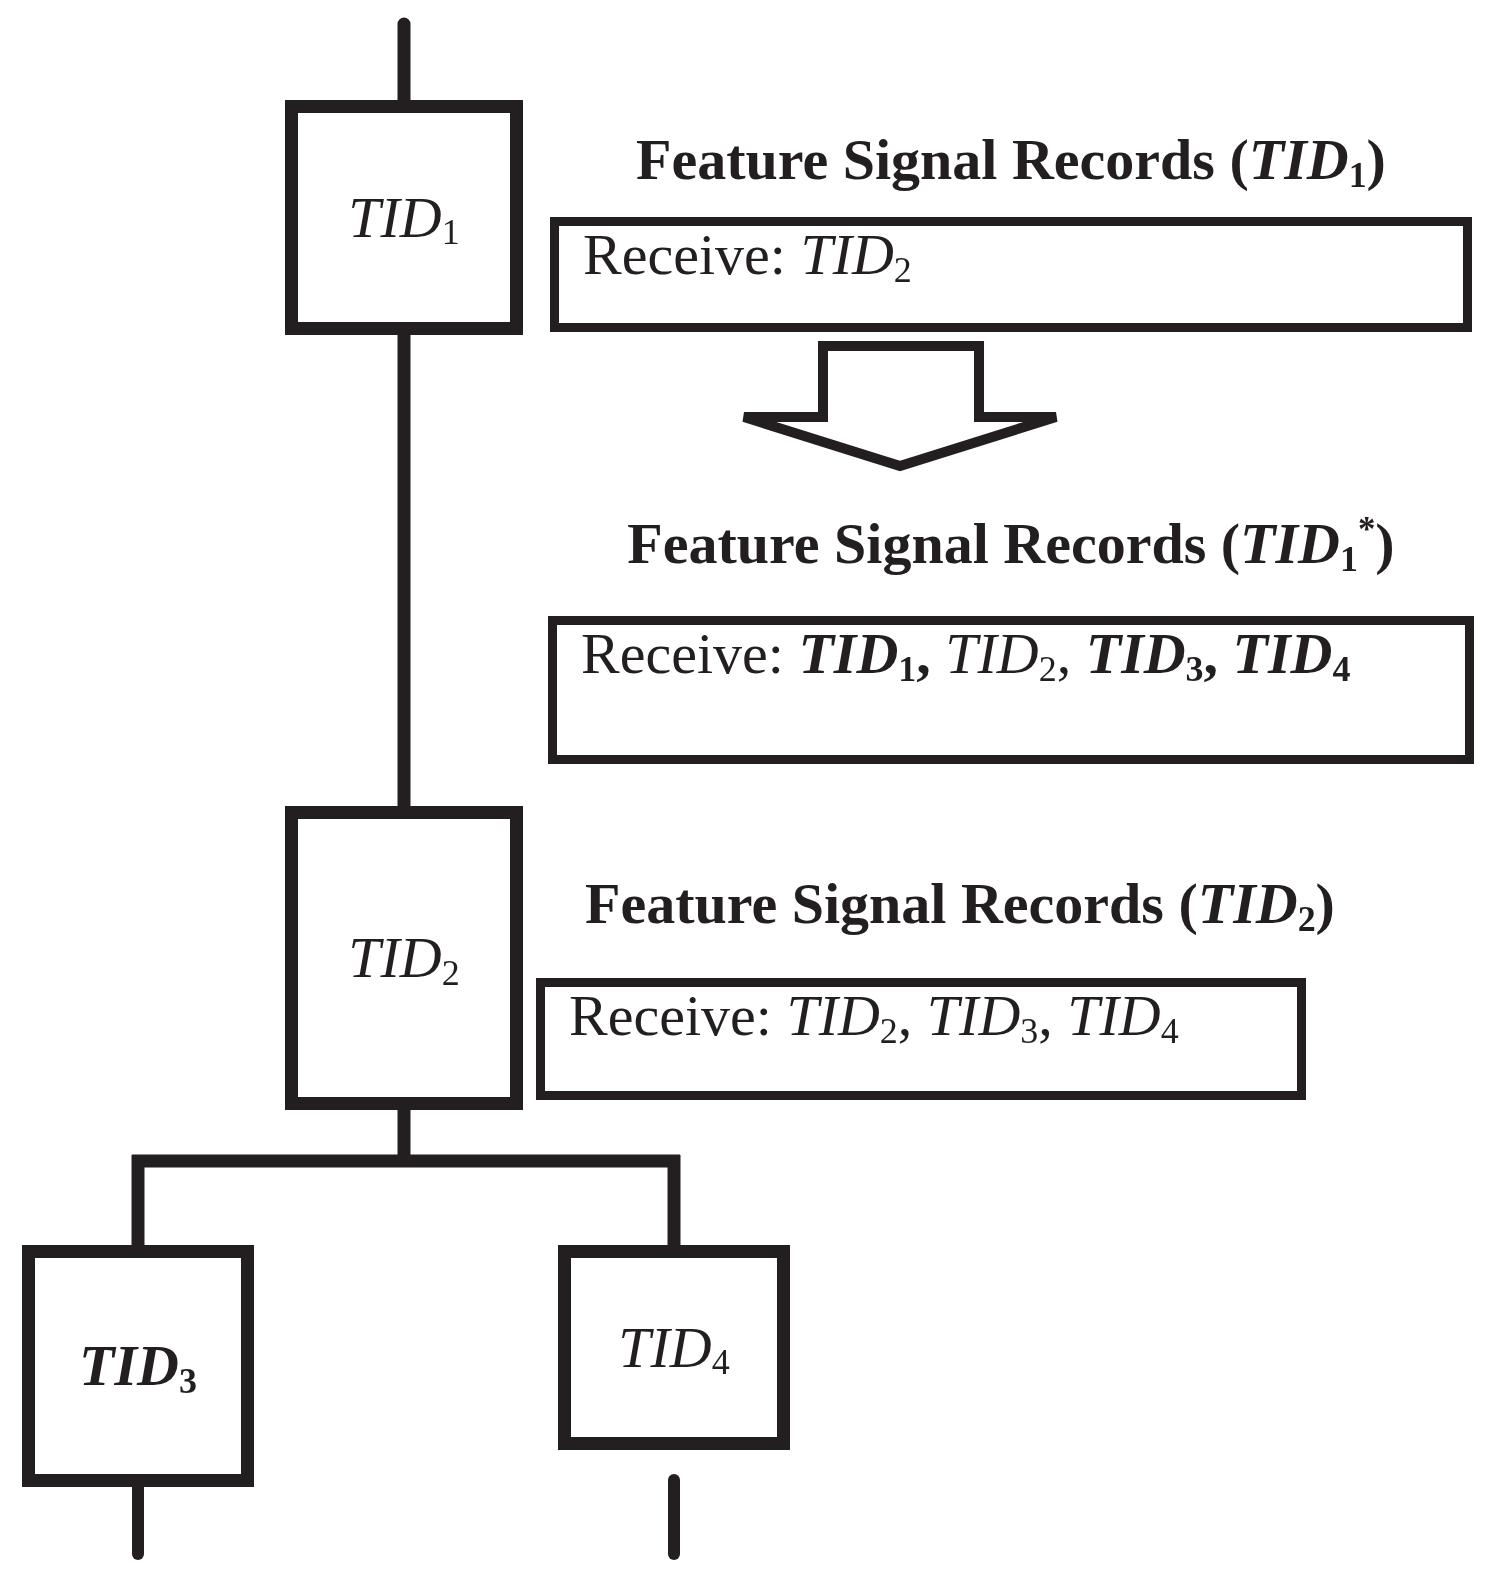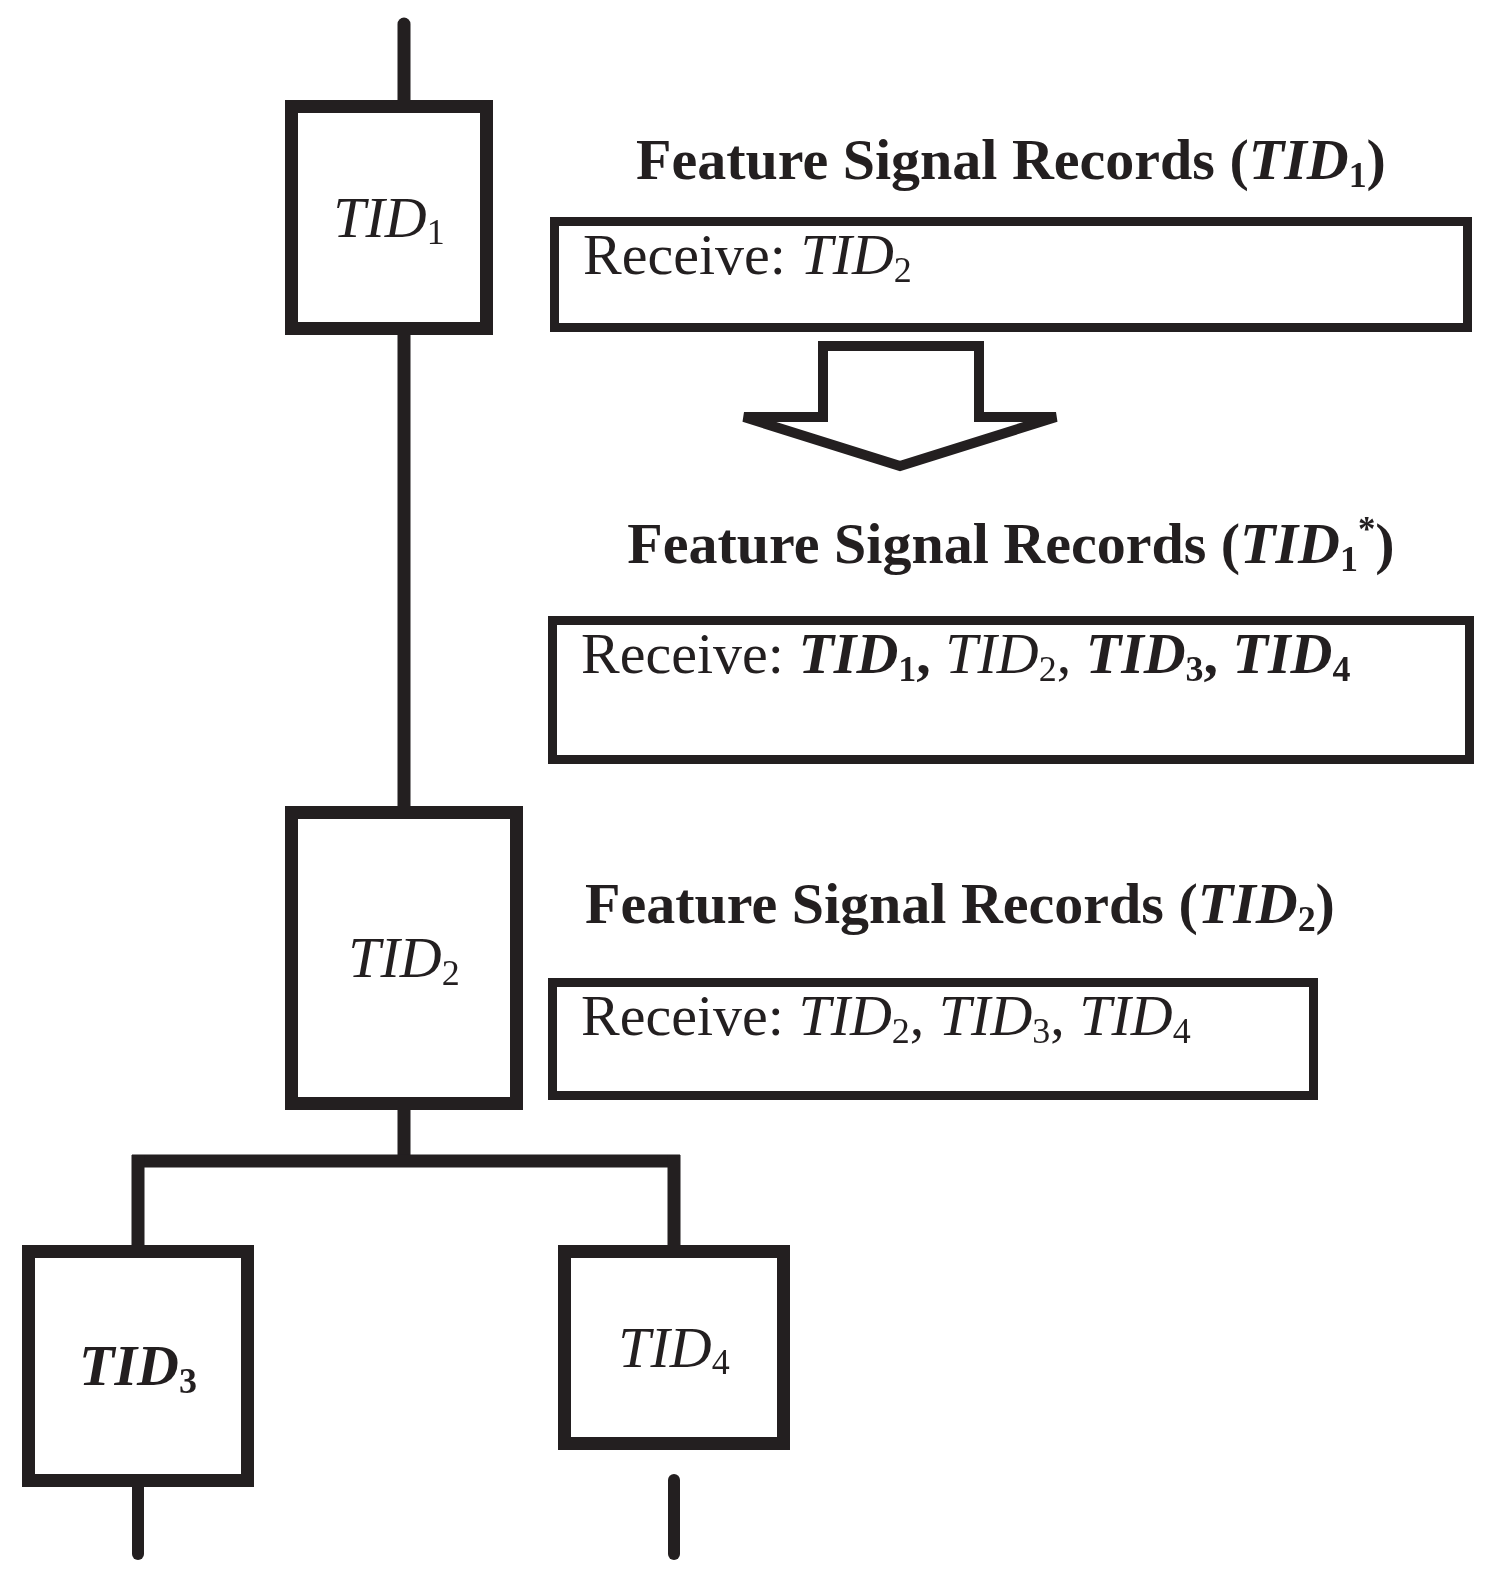--- a/index.html
+++ b/index.html
@@ -76,21 +76,21 @@
     <line x1="404" y1="328" x2="404" y2="862" stroke="#231f20" stroke-width="13"></line>
     <line x1="404" y1="1086" x2="404" y2="1161" stroke="#231f20" stroke-width="13"></line>
     <line x1="132" y1="1161" x2="680" y2="1161" stroke="#231f20" stroke-width="13"></line>
     <line x1="138" y1="1155" x2="138" y2="1252" stroke="#231f20" stroke-width="13"></line>
     <line x1="674" y1="1155" x2="674" y2="1252" stroke="#231f20" stroke-width="13"></line>
     <line x1="138" y1="1480" x2="138" y2="1554" stroke="#231f20" stroke-width="12" stroke-linecap="round"></line>
     <line x1="674" y1="1480" x2="674" y2="1554" stroke="#231f20" stroke-width="12" stroke-linecap="round"></line>
     <polygon points="823,346 979,346 979,417 1056,417 900,466 744,417 823,417" fill="#ffffff" stroke="#231f20" stroke-width="10" stroke-linejoin="miter"></polygon>
   </svg>
 
-  <div class="node" style="left:285px; top:100px; width:208px; height:235px;justify-content:center;">
+  <div class="node" style="left:285px; top:100px; width:238px; height:235px;justify-content:center;">
     <span class="seg"><span class="it">TID</span><sub>1</sub></span>
   </div>
 
   <div class="node" style="left:285px; top:806px; width:238px; height:304px;">
     <span class="seg"><span class="it">TID</span><sub>2</sub></span>
   </div>
 
   <div class="node" style="left:22px; top:1245px; width:232px; height:242px;font-weight:bold;">
     <span class="seg"><span class="it">TID</span><sub>3</sub></span>
   </div>
@@ -106,17 +106,17 @@
   </div>
 
   <div class="rtitle seg" style="left:550px; top:512px; width:922px;"><span>Feature Signal Records (</span><span class="it">TID</span><sub>1</sub><sup>*</sup><span>)</span></div>
 
   <div class="rbox" style="left:548px; top:616px; width:926px; height:148px;">
     <span class="seg"><span>Receive: </span><span class="it b">TID</span><sub class="b">1</sub><span class="b">, </span><span class="it">TID</span><sub>2</sub><span>, </span><span class="it b">TID</span><sub class="b">3</sub><span class="b">, </span><span class="it b">TID</span><sub class="b">4</sub></span>
   </div>
 
   <div class="rtitle seg" style="left:545px; top:872px; width:830px;"><span>Feature Signal Records (</span><span class="it">TID</span><sub>2</sub><span>)</span></div>
 
-  <div class="rbox" style="left:548px; top:978px; width:770px; height:122px;">
+  <div class="rbox" style="left:536px; top:978px; width:770px; height:122px;">
     <span class="seg"><span>Receive: </span><span class="it">TID</span><sub>2</sub><span>, </span><span class="it">TID</span><sub>3</sub><span>, </span><span class="it">TID</span><sub>4</sub></span>
   </div>
 
 </div>
 
 </body></html>

